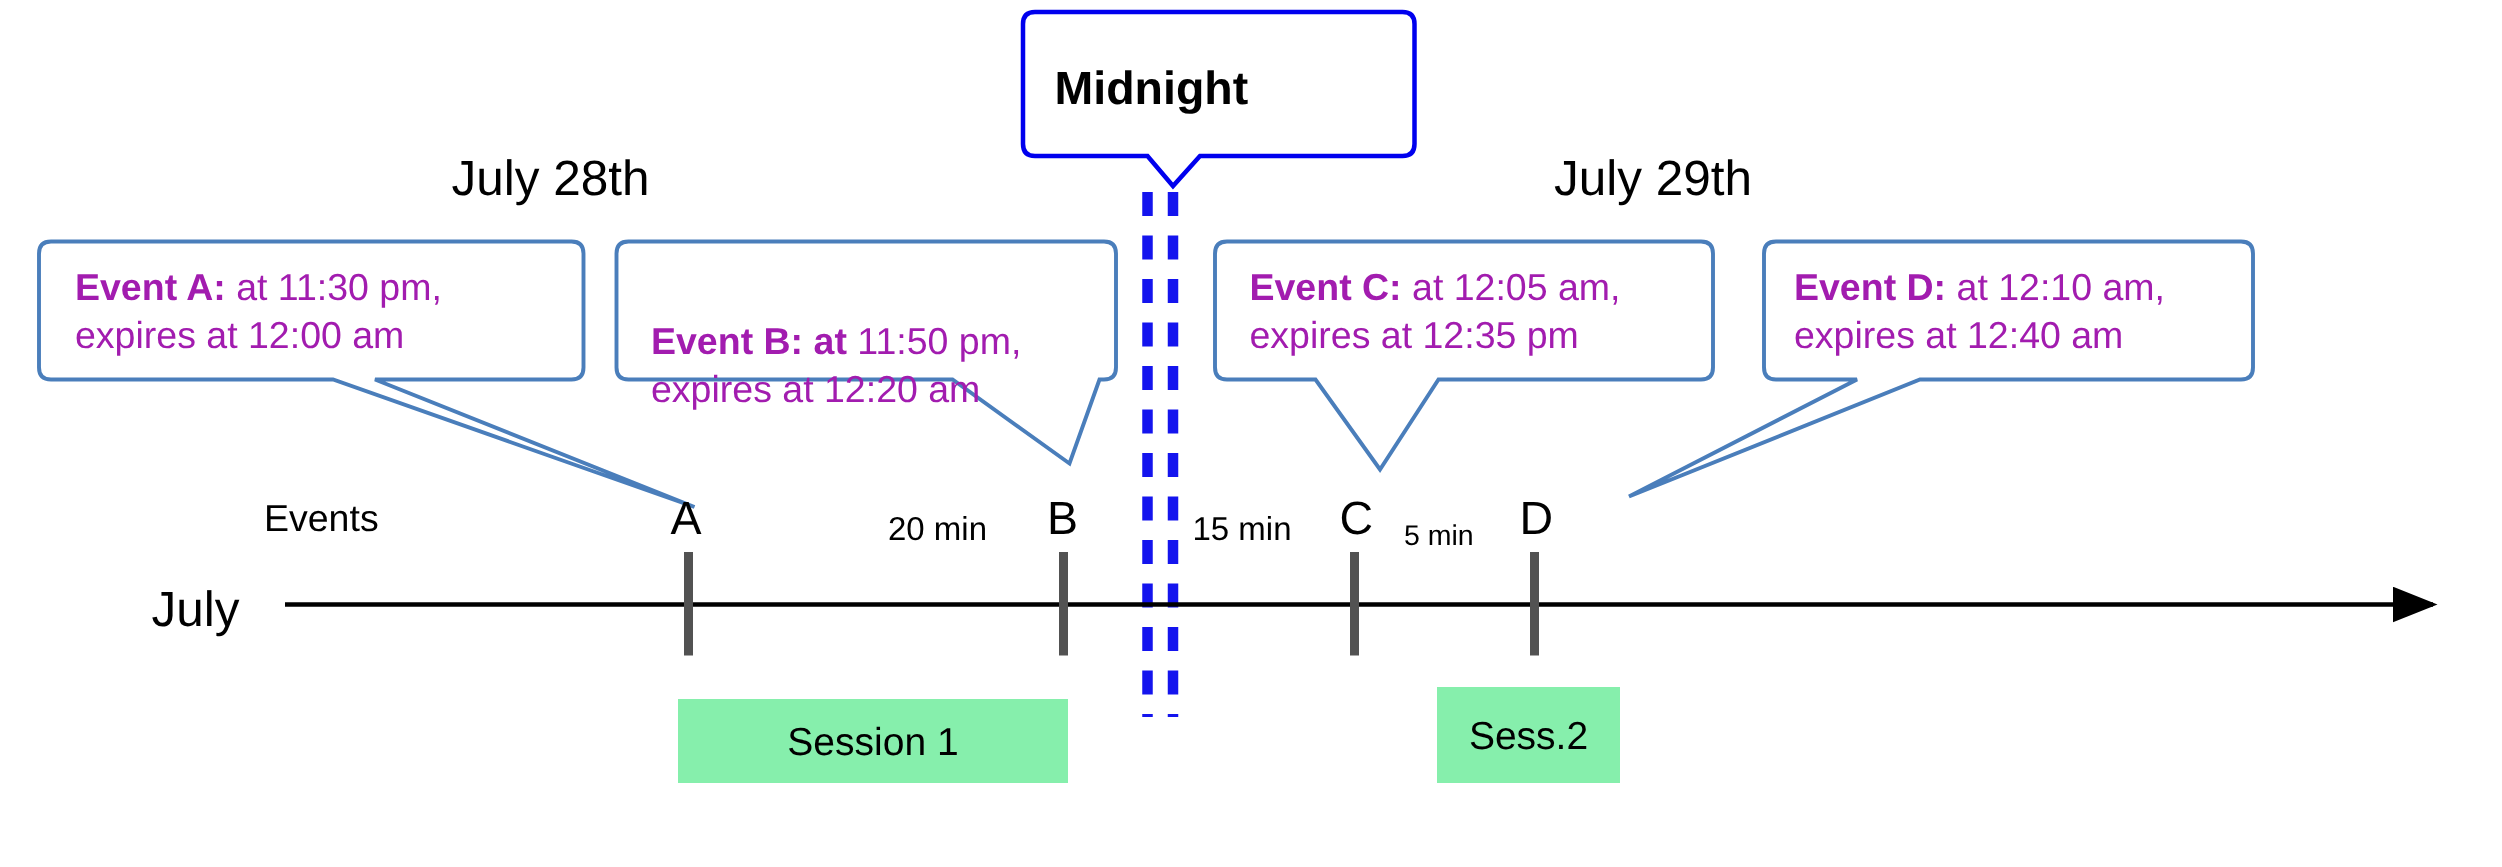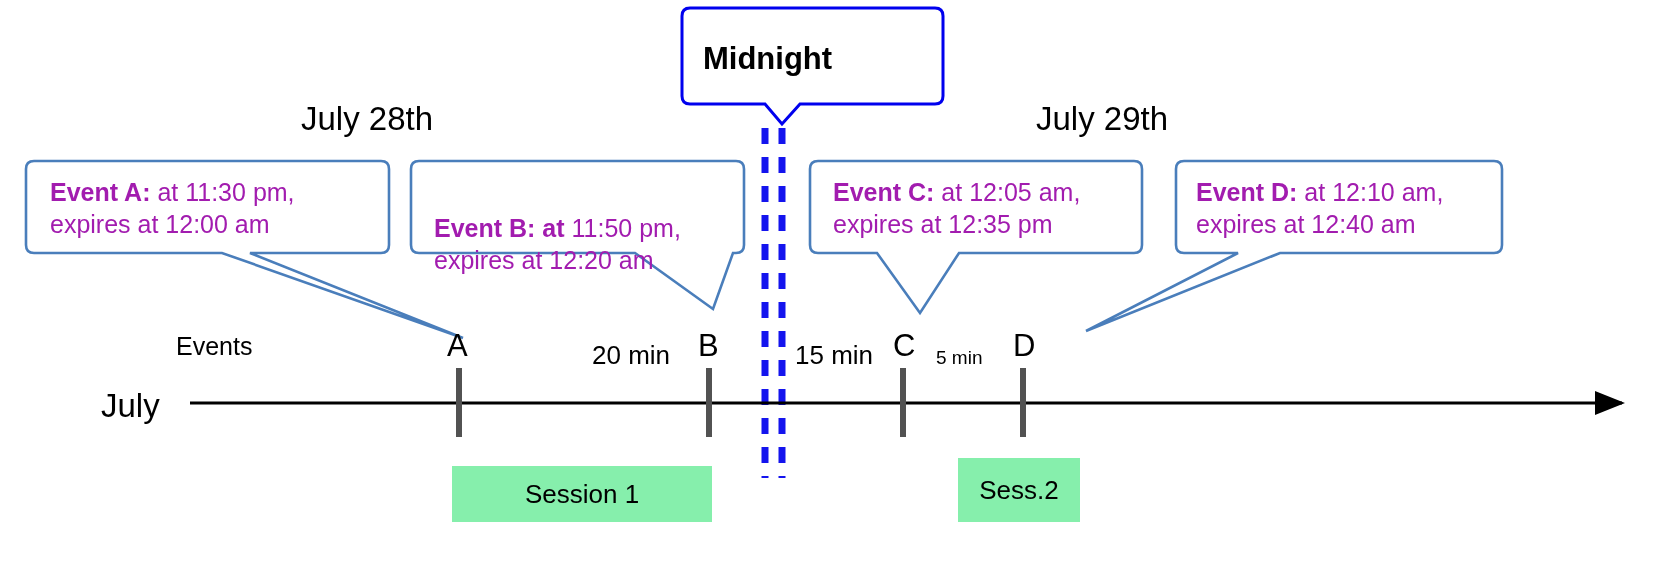--- a/index.html
+++ b/index.html
@@ -37,21 +37,21 @@
     font-size: 25px;
     color: #a21caf;
     white-space: nowrap;
   }
   .callout-text b { font-weight: bold; }
   .date-label { font-size: 33px; }
   .midnight-label { font-size: 31px; }
   .events-label { font-size: 25px; }
   .user-label { font-size: 33px; }
   .marker-label { font-size: 31px; }
-  .gap-label { font-size: 26px; }
+  .gap-label { font-size: 22px; }
   .gap-label-small { font-size: 19px; }
   .session-box {
     position: absolute;
     background: #86efac;
     display: flex;
     align-items: center;
     justify-content: center;
     font-size: 26px;
     color: #000;
   }

